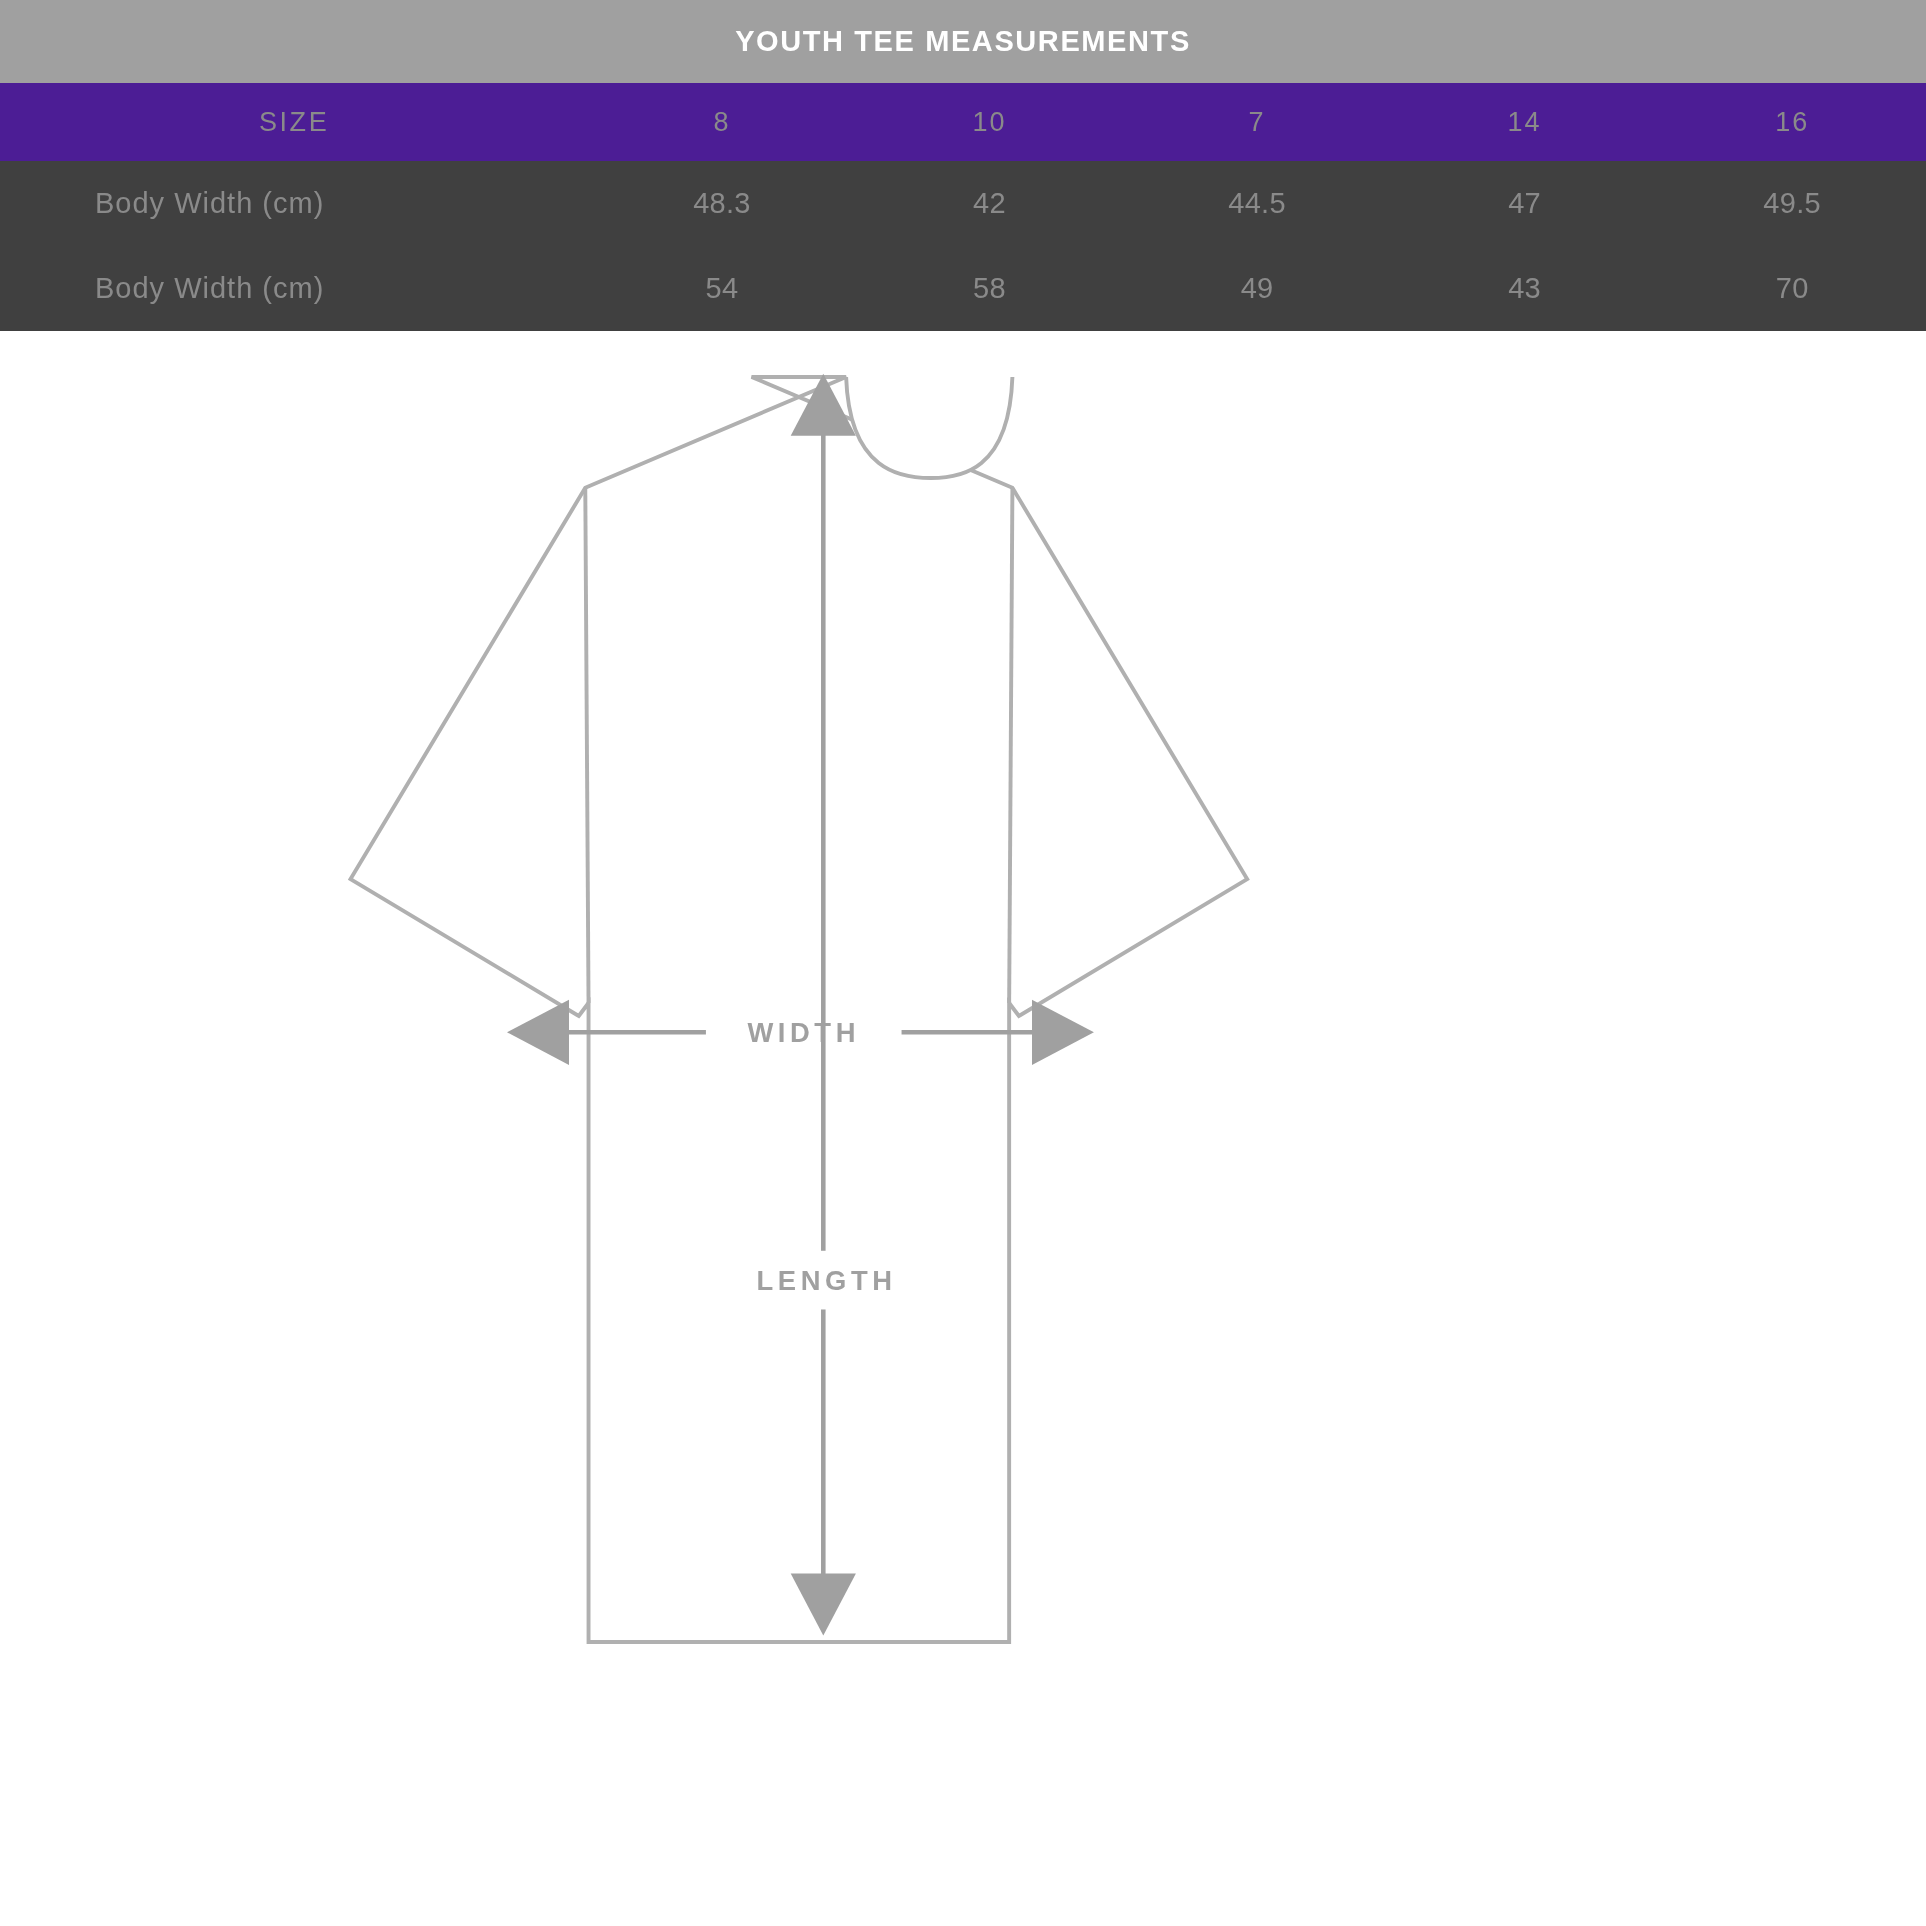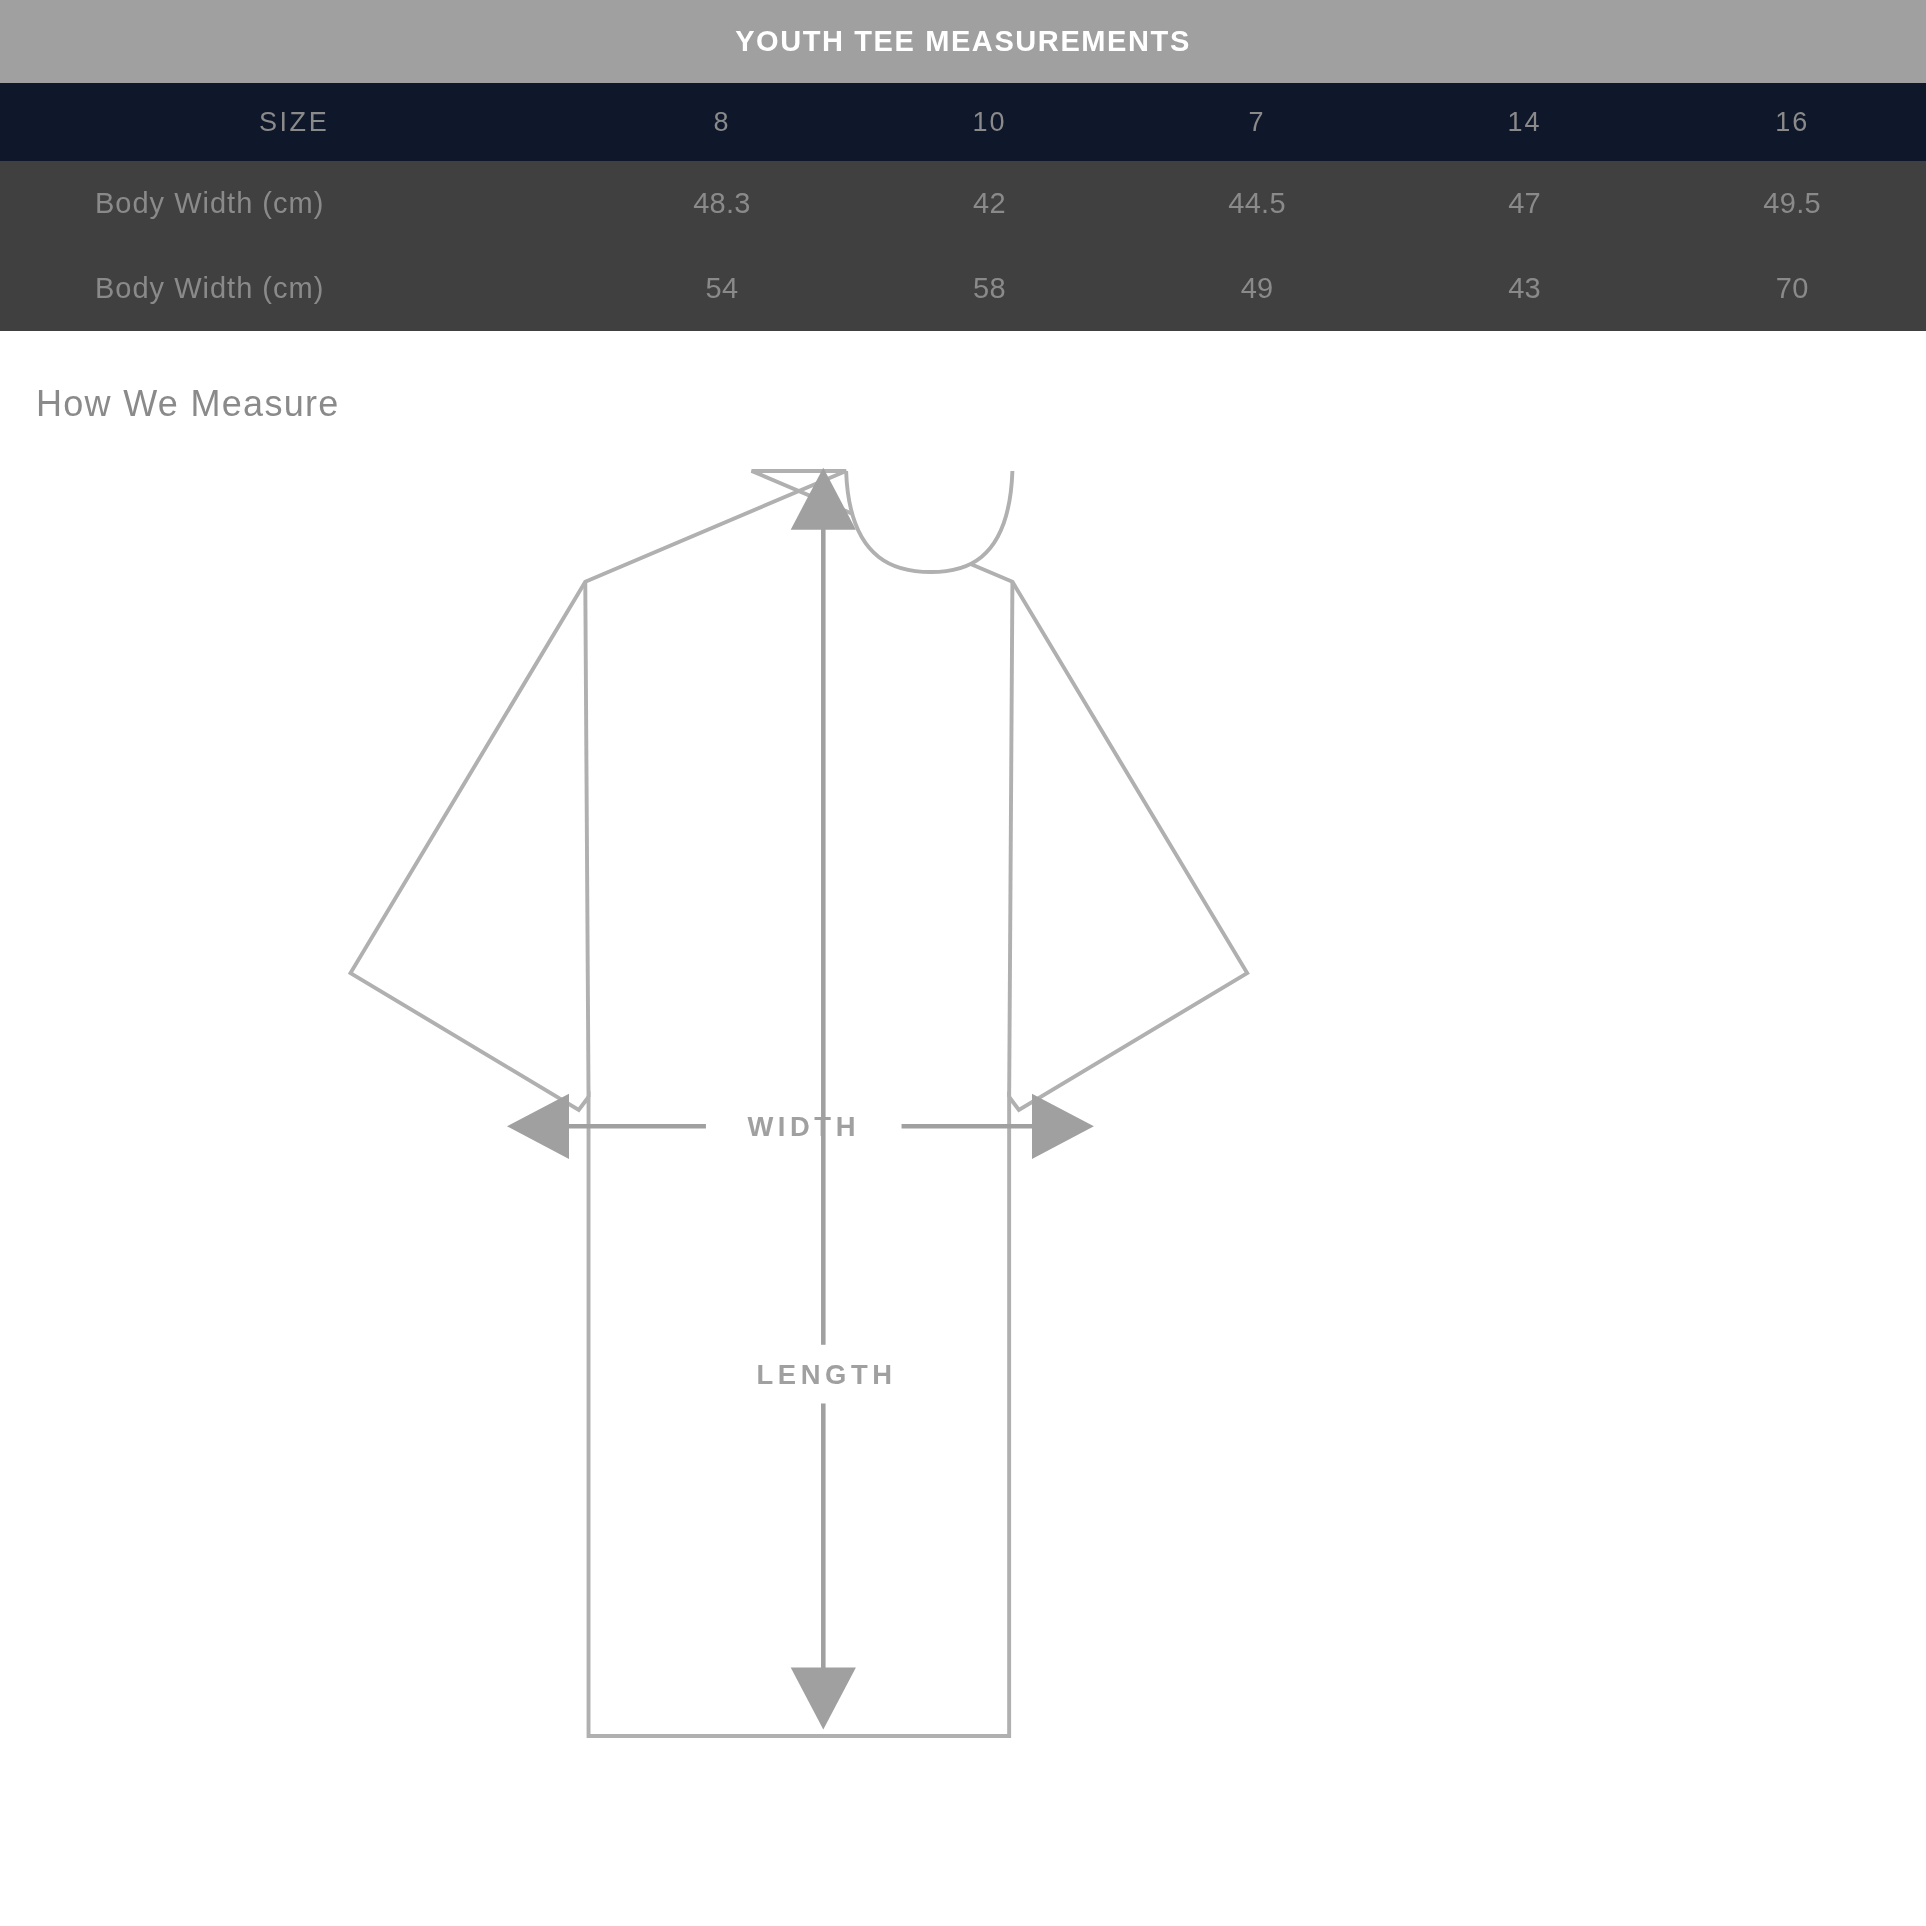--- a/index.html
+++ b/index.html
@@ -30,21 +30,21 @@
   .title-row th {
     background: #a0a0a0;
     color: #ffffff;
     font-size: 29px;
     font-weight: bold;
     letter-spacing: 1.6px;
     padding: 25px 0 25px 0;
     text-align: center;
   }
   .header-row td {
-    background: #0f172a;
+    background: #4c1d95;
     color: #8a8a8a;
     font-size: 27px;
     font-weight: 400;
     letter-spacing: 2px;
     padding: 23.5px 0 23.5px 0;
     text-align: center;
   }
   .header-row td.label-col {
     letter-spacing: 2.6px;
   }
@@ -145,21 +145,20 @@
         <td class="label-col">Body Width (cm)</td>
         <td>54</td>
         <td>58</td>
         <td>49</td>
         <td>43</td>
         <td>70</td>
       </tr>
     </tbody>
   </table>
 
-  <div class="how-we-measure">How We Measure</div>
 
   <div class="diagram-wrap">
     <svg class="tee" width="1239" height="1305" viewBox="0 0 1900 2000">
 
       <path class="tee-outline" d="M 770 30
                L 370 200
                L 10 800
                L 360 1010
                L 375 990
                L 375 1970

